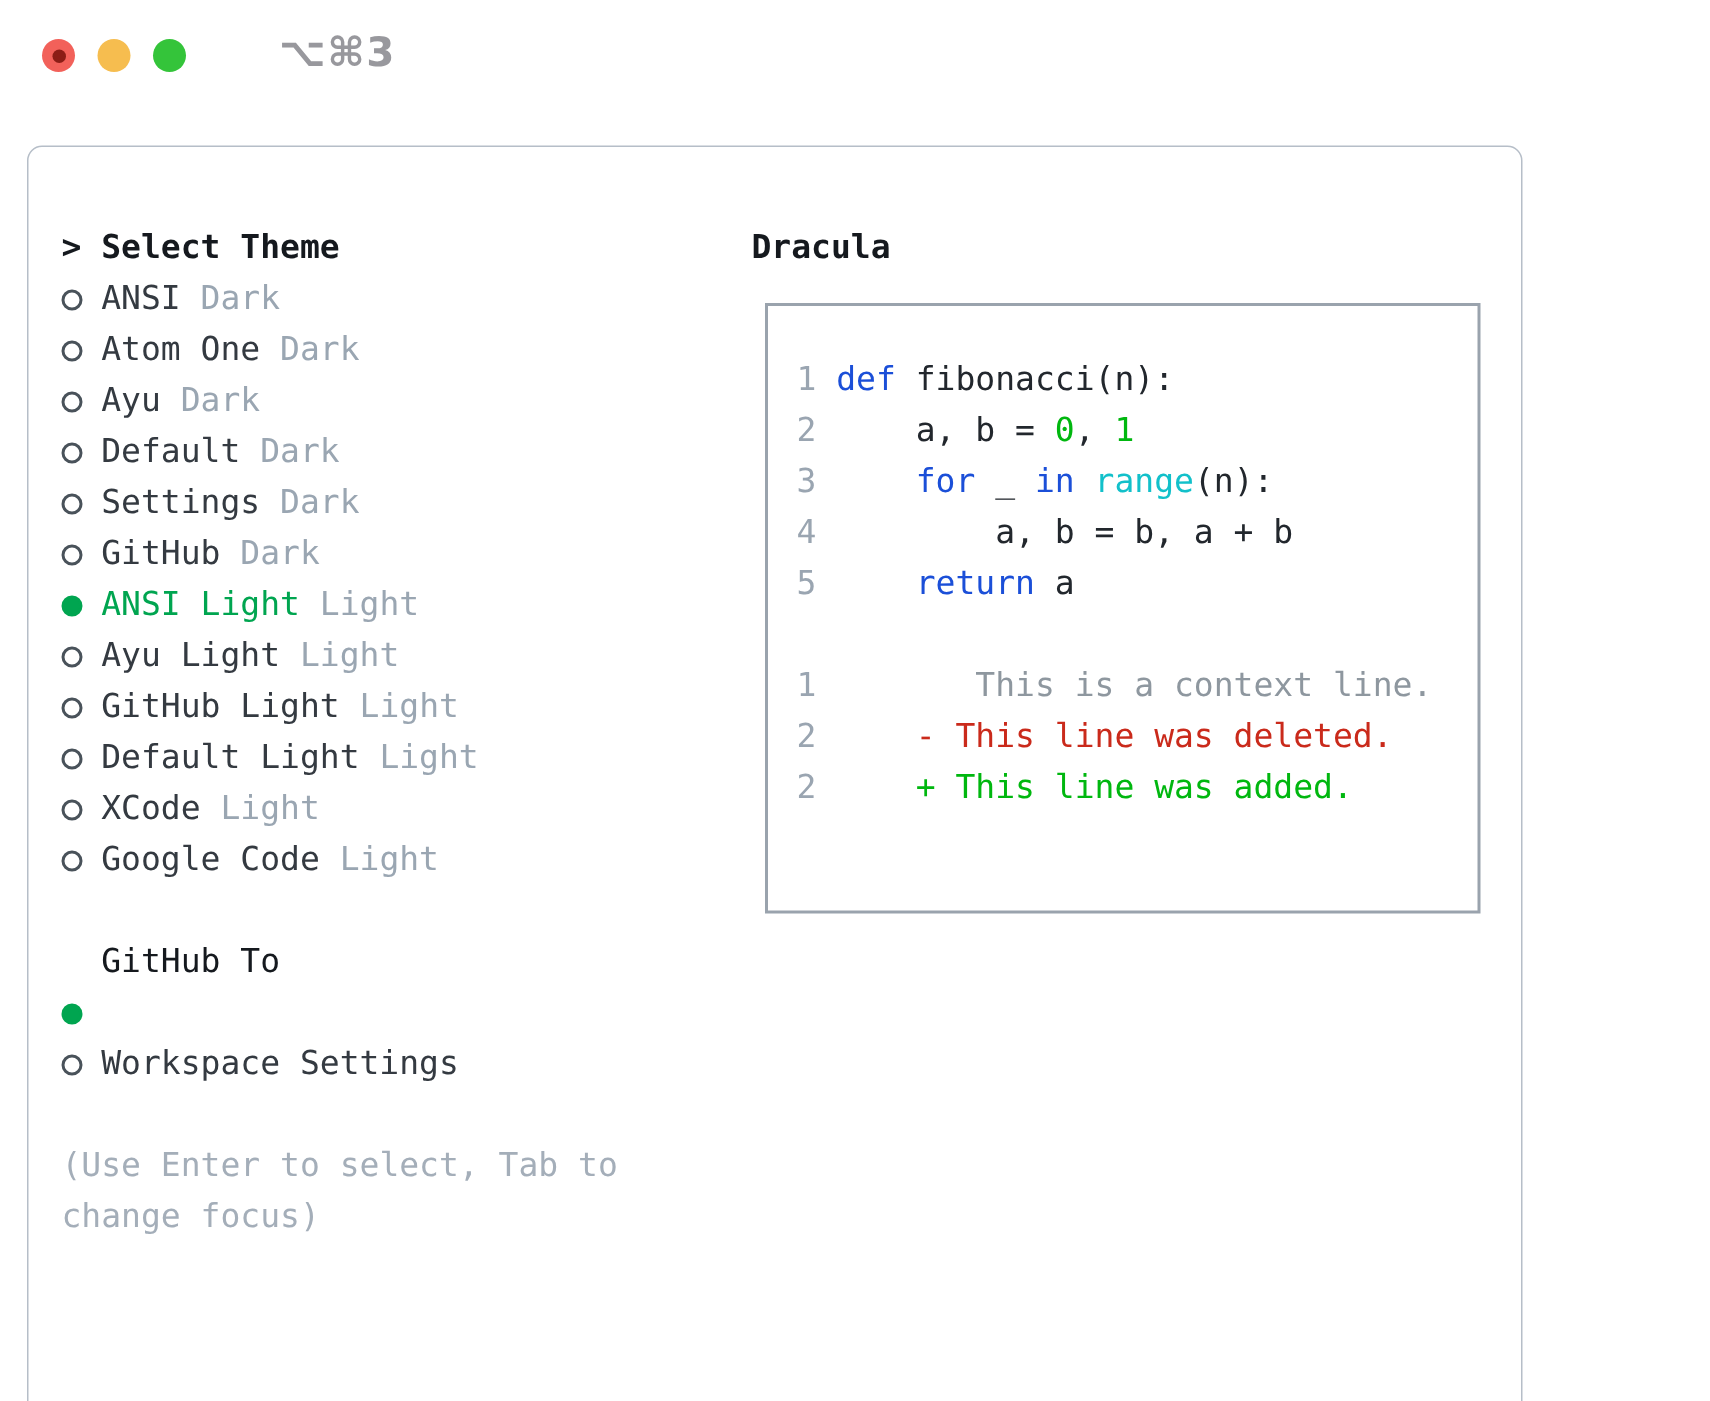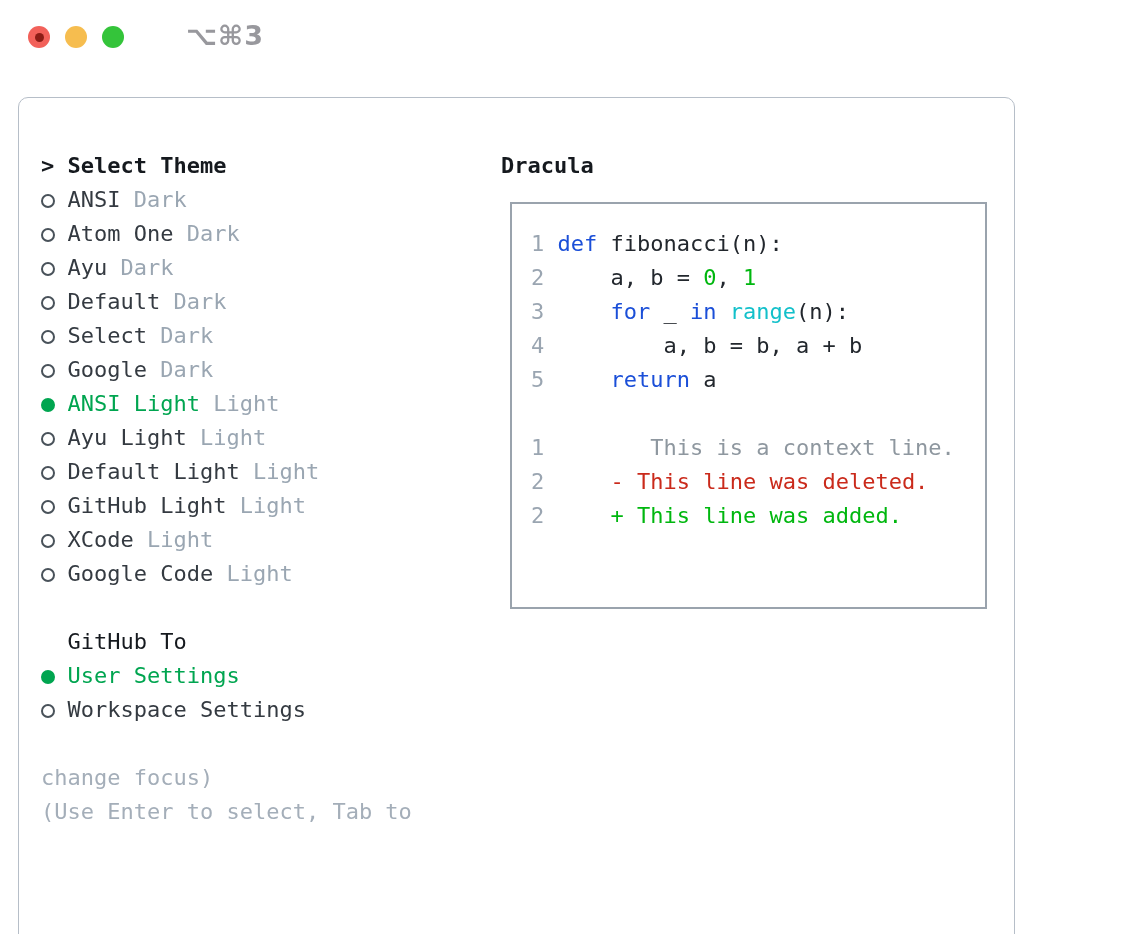--- a/index.html
+++ b/index.html
@@ -42,21 +42,21 @@
   .tname.sel{color:var(--c-green);}
   .tbadge{color:var(--c-muted);}
   .spacer{height:34px;}
   .hint{color:var(--c-hint);}
 
   
   .preview-title{position:absolute;left:482px;top:51px;}
   .preview-box{
     position:absolute;left:491px;top:104px;width:477px;height:407px;
     border:2px solid var(--c-box_border);box-sizing:border-box;background:#fff;
-    padding:23px 0 0 19px;overflow:hidden;
+    padding:33px 0 0 19px;overflow:hidden;
   }
   .cline{height:34px;line-height:34px;font-size:22px;white-space:pre;}
   .diff-block{margin-top:34px;}
   .tok-ln{color:var(--c-ln);}
   .tok-kw{color:var(--c-kw);}
   .tok-num{color:var(--c-num);}
   .tok-fn{color:var(--c-fn);}
   .tok-pl{color:var(--c-text);}
   .tok-ctx{color:var(--c-ctx);margin-top:15px;}
   .tok-del{color:var(--c-del);}
@@ -80,38 +80,38 @@
 
   <div class="panel">
 
     <div class="left-col">
       <div class="row bold"><span class="prompt">&gt;</span><span> </span><span>Select Theme</span></div>
       <div>
           <div class="row item"><span class="marker"><i></i></span><span class="tname">ANSI</span><span class="tbadge"> Dark</span></div>
           <div class="row item"><span class="marker"><i></i></span><span class="tname">Atom One</span><span class="tbadge"> Dark</span></div>
           <div class="row item"><span class="marker"><i></i></span><span class="tname">Ayu</span><span class="tbadge"> Dark</span></div>
           <div class="row item"><span class="marker"><i></i></span><span class="tname">Default</span><span class="tbadge"> Dark</span></div>
-          <div class="row item"><span class="marker"><i></i></span><span class="tname">Select</span><span class="tbadge"> Dark</span></div>
-          <div class="row item"><span class="marker"><i></i></span><span class="tname">Google</span><span class="tbadge"> Dark</span></div>
+          <div class="row item"><span class="marker"><i></i></span><span class="tname">Settings</span><span class="tbadge"> Dark</span></div>
+          <div class="row item"><span class="marker"><i></i></span><span class="tname">GitHub</span><span class="tbadge"> Dark</span></div>
           <div class="row item"><span class="marker sel"><i></i></span><span class="tname sel">ANSI Light</span><span class="tbadge"> Light</span></div>
           <div class="row item"><span class="marker"><i></i></span><span class="tname">Ayu Light</span><span class="tbadge"> Light</span></div>
+          <div class="row item"><span class="marker"><i></i></span><span class="tname">GitHub Light</span><span class="tbadge"> Light</span></div>
           <div class="row item"><span class="marker"><i></i></span><span class="tname">Default Light</span><span class="tbadge"> Light</span></div>
-          <div class="row item"><span class="marker"><i></i></span><span class="tname">GitHub Light</span><span class="tbadge"> Light</span></div>
           <div class="row item"><span class="marker"><i></i></span><span class="tname">XCode</span><span class="tbadge"> Light</span></div>
           <div class="row item"><span class="marker"><i></i></span><span class="tname">Google Code</span><span class="tbadge"> Light</span></div>
         </div>
       <div class="spacer"></div>
       <div class="row"><span class="marker"></span><span class="bold-not" style="color:var(--c-header)">GitHub To</span></div>
       <div>
-          <div class="row item"><span class="marker sel"><i></i></span><span class="tname sel">User Settings</span></div>
+          <div class="row item"><span class="marker sel"><i></i></span></div>
           <div class="row item"><span class="marker"><i></i></span><span class="tname">Workspace Settings</span></div>
         </div>
       <div class="spacer"></div>
+      <div class="row hint">(Use Enter to select, Tab to</div>
       <div class="row hint">change focus)</div>
-      <div class="row hint">(Use Enter to select, Tab to</div>
     </div>
 
     <div class="preview-title row bold">Dracula</div>
 
     <div class="preview-box">
       <div id="code-block">
           <div class="cline"><span class="tok-ln">1</span><span class="tok-pl"> </span><span class="tok-kw">def</span><span class="tok-pl"> fibonacci(n):</span></div>
           <div class="cline"><span class="tok-ln">2</span><span class="tok-pl">     a, b = </span><span class="tok-num">0</span><span class="tok-pl">, </span><span class="tok-num">1</span></div>
           <div class="cline"><span class="tok-ln">3</span><span class="tok-pl">     </span><span class="tok-kw">for</span><span class="tok-pl"> _ </span><span class="tok-kw">in</span><span class="tok-pl"> </span><span class="tok-fn">range</span><span class="tok-pl">(n):</span></div>
           <div class="cline"><span class="tok-ln">4</span><span class="tok-pl">         a, b = b, a + b</span></div>

